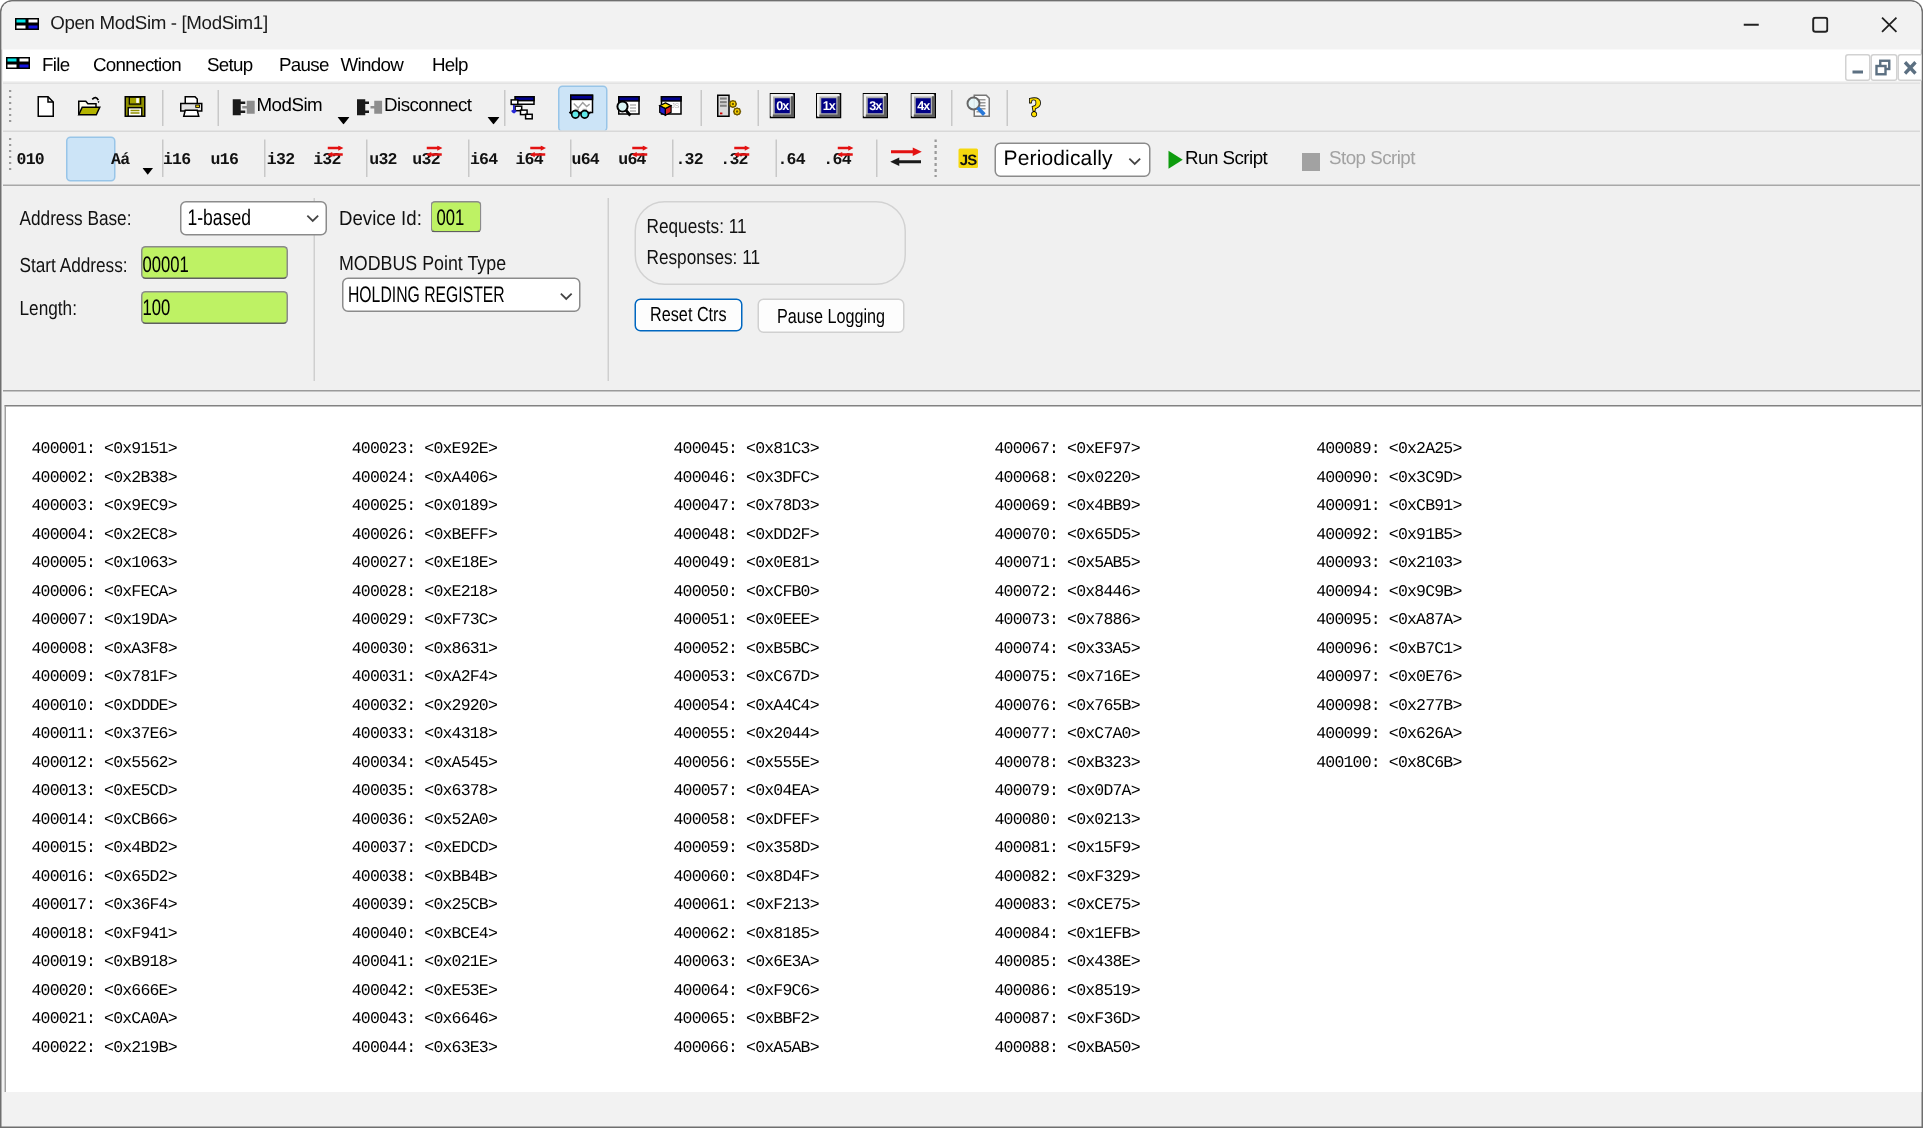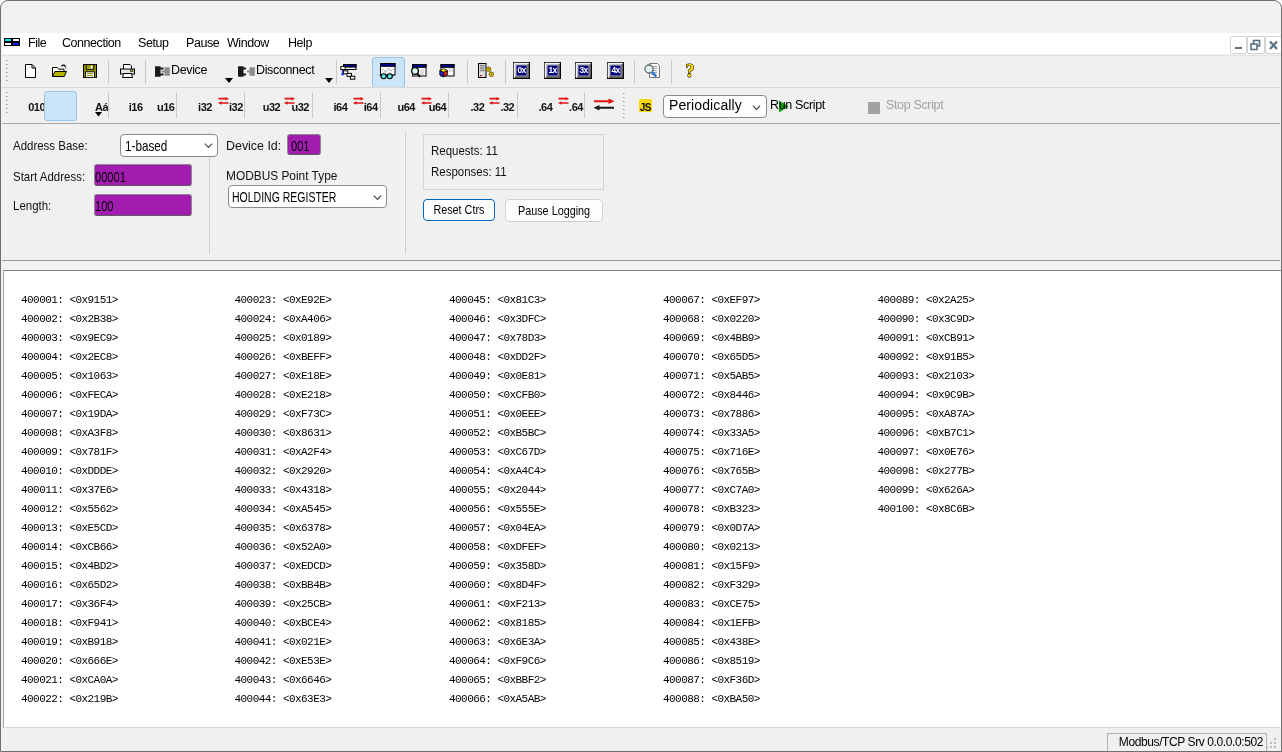--- a/index.html
+++ b/index.html
@@ -1,50 +1,74 @@
 <!DOCTYPE html>
 <html><head>
 <meta charset="utf-8">
 <style>
 html,body{margin:0;padding:0;}
 body{width:1282px;height:752px;overflow:hidden;background:#fff;font-family:"Liberation Sans",sans-serif;}
 #win{position:absolute;left:0;top:0;width:1280px;height:750px;border:1px solid #6f6f6f;border-radius:8px 8px 0 0;background:#f2f2f2;overflow:hidden;}
-.abs{position:absolute;}
+.abs{position:absolute;border-radius:20px;}
 #titlebar{position:absolute;left:0;top:0;width:100%;height:32px;background:#f2f2f2;}
 #title-text{position:absolute;left:32.5px;top:6.5px;font-size:12.5px;color:#1a1a1a;letter-spacing:-0.25px;}
 .appicon{position:absolute;width:16px;height:8px;background:#000;}
 .appicon i{position:absolute;width:6px;height:2px;}
 .capbtn{position:absolute;top:0;width:45px;height:32px;}
 .capbtn svg{position:absolute;left:17px;top:10px;}
 #menubar{position:absolute;left:1px;top:32px;width:1278px;height:21px;background:#fff;}
 .mitem{position:absolute;top:2.5px;font-size:12.5px;letter-spacing:-0.45px;color:#000;}
 .mdibtn{position:absolute;top:2.5px;width:15.5px;height:16.5px;border:1px solid #d2d2d2;border-radius:2px;background:#fff;}
 #tb1{position:absolute;left:1px;top:53.5px;width:1278px;height:32px;background:#f0f0f0;border-top:1px solid #e2e2e2;}
 #tb2{position:absolute;left:1px;top:86px;width:1278px;height:34.5px;background:#f0f0f0;border-top:1px solid #d8d8d8;}
 .grip{position:absolute;top:4px;width:3px;height:24px;background-image:repeating-linear-gradient(to bottom,#9a9a9a 0 1.5px,transparent 1.5px 4px);background-size:1.5px 100%;background-repeat:no-repeat;background-position:0 0;}
 .vsep{position:absolute;background:#c8c8c8;width:1px;}
 .ticon{position:absolute;width:16px;height:16px;}
 .tbtxt{position:absolute;font-size:12.5px;letter-spacing:-0.35px;color:#000;}
-.fmt{position:absolute;top:5.5px;height:27px;line-height:27px;text-align:right;font-size:11px;font-weight:bold;color:#111;font-family:Liberation Sans, sans-serif;letter-spacing:-0.5px;}
+.fmt{position:absolute;top:5.5px;height:27px;line-height:27px;text-align:left;font-size:11px;font-weight:bold;color:#111;font-family:Liberation Mono, monospace;letter-spacing:-0.5px;}
 #formpanel{position:absolute;left:1px;top:121.5px;width:1278px;height:136px;background:#f0f0f0;border-top:1px solid #a8a8a8;border-bottom:1px solid #9a9a9a;}
 .flabel{position:absolute;font-size:13.5px;color:#111;transform:scaleX(0.85);transform-origin:0 50%;white-space:nowrap;}
-.tbox{position:absolute;background:#a21caf;border:1px solid #8b8b8b;border-bottom:1.5px solid #5f5f5f;border-radius:3px;font-size:13.5px;color:#000;padding:0;}
+.tbox{position:absolute;background:#bef264;border:1px solid #8b8b8b;border-bottom:1.5px solid #5f5f5f;border-radius:3px;font-size:13.5px;color:#000;padding:0;}
 .tbox span,.combo span{font-size:15px;transform:scaleX(0.74);transform-origin:0 50%;white-space:nowrap;}
 .combo{position:absolute;background:#fff;border:1px solid #8b8b8b;border-radius:4px;font-size:13.5px;color:#000;}
 .chev{position:absolute;width:9px;height:9px;}
 .fbtn{position:absolute;background:#fdfdfd;border:1px solid #d0d0d0;border-radius:4px;font-size:13.5px;color:#000;text-align:center;}
 .fbtn span{display:inline-block;transform:scaleX(0.8);}
 #dataarea{position:absolute;left:2px;top:269px;width:1277px;height:457px;background:#fff;border-top:1.5px solid #828282;border-left:1px solid #a0a0a0;border-right:1px solid #e0e0e0;}
 .dcol{position:absolute;top:19.5px;margin:0;font-family:"Liberation Mono",monospace;font-size:11px;line-height:19px;color:#000;letter-spacing:-0.55px;}
 #statusbar{position:absolute;left:1px;top:726px;width:1278px;height:24px;background:#f0f0f0;border-top:1px solid #d5d5d5;}
 #statpanel{position:absolute;left:1105px;top:4.5px;width:155px;height:17px;background:#f0f0f0;border:1px solid #b2b2b2;font-size:12px;letter-spacing:-0.4px;color:#000;text-align:right;line-height:16px;padding-right:3px;}
 </style>
 </head>
 <body>
 <div id="win">
+  <div id="titlebar">
+    <div class="appicon" style="left:9px;top:10.5px;">
+        <i style="left:1px;top:1px;background:#00e5e5"></i>
+        <i style="left:9px;top:1px;background:#fff"></i>
+        <i style="left:1px;top:5px;background:#fff"></i>
+        <i style="left:9px;top:5px;background:#1414e0"></i>
+      </div>
+    <div id="title-text">Open ModSim - [ModSim1]</div>
+    <div class="capbtn" style="left:1144px;">
+        <svg width="11" height="11" viewBox="0 0 11 11">
+          <line x1="0.5" y1="5.5" x2="10.5" y2="5.5" stroke="#222" stroke-width="1.2"></line>
+        </svg>
+      </div>
+    <div class="capbtn" style="left:1190px;">
+        <svg width="11" height="11" viewBox="0 0 11 11">
+          <rect x="0.8" y="0.8" width="9.4" height="9.4" rx="1.5" fill="none" stroke="#222" stroke-width="1.3"></rect>
+        </svg>
+      </div>
+    <div class="capbtn" style="left:1236px;">
+        <svg width="11" height="11" viewBox="0 0 11 11">
+          <path d="M0.7 0.7 L10.3 10.3 M10.3 0.7 L0.7 10.3" stroke="#222" stroke-width="1.2"></path>
+        </svg>
+      </div>
+  </div>
   <div id="menubar">
     <div class="appicon" style="left:1.5px;top:5px;">
         <i style="left:1px;top:1px;background:#00e5e5"></i>
         <i style="left:9px;top:1px;background:#fff"></i>
         <i style="left:1px;top:5px;background:#fff"></i>
         <i style="left:9px;top:5px;background:#1414e0"></i>
       </div>
     <div class="mitem" style="left:26px;">File</div>
     <div class="mitem" style="left:60px;">Connection</div>
     <div class="mitem" style="left:136px;">Setup</div>
@@ -87,21 +111,21 @@
         <path d="M4.5 6 V1.5 H11 l1.5 1.5 V6" fill="#fff" stroke="#000"></path>
         <rect x="1.5" y="6" width="14" height="5" fill="#e3e3e3" stroke="#000"></rect>
         <path d="M3.5 14.5 L4.5 10.5 h8 l1 4 z" fill="#fff" stroke="#000"></path>
         <rect x="11.5" y="7" width="2.5" height="1.6" fill="#ffe000" stroke="#000" stroke-width="0.6"></rect>
       </svg>
     <div class="vsep" style="left:143px;top:4px;height:24px;"></div>
     <svg class="ticon" style="left:153px;top:9px;width:15px;height:13px" viewBox="0 0 15 13">
         <path d="M0 1.2 h5.5 v10.6 h-5.5 z M5.5 2.6 h3 v1.8 h-3 z M5.5 8.6 h3 v1.8 h-3 z" fill="#1a1a1a"></path>
         <path d="M9.5 2.2 h5.3 v8.6 h-5.3 z M6.5 5.6 h3 v1.8 h-3 z" fill="#8d8d8d"></path>
       </svg>
-    <div class="tbtxt" style="left:169px;top:7.5px;">Device</div>
+    <div class="tbtxt" style="left:169px;top:7.5px;">ModSim</div>
     <svg class="ticon" style="left:222.5px;top:22px;width:8px;height:5px" viewBox="0 0 8 5">
         <path d="M0 0 h8 l-4 5 z" fill="#000"></path>
       </svg>
     <svg class="ticon" style="left:236px;top:9px;width:17px;height:13px" viewBox="0 0 17 13">
         <path d="M0 1.2 h5.5 v10.6 h-5.5 z M5.5 2.6 h2.5 v1.8 h-2.5 z M5.5 8.6 h2.5 v1.8 h-2.5 z" fill="#1a1a1a"></path>
         <path d="M11.5 2.2 h5.3 v8.6 h-5.3 z M9 5.6 h2.5 v1.8 h-2.5 z" fill="#8d8d8d"></path>
       </svg>
     <div class="tbtxt" style="left:254px;top:7.5px;">Disconnect</div>
     <svg class="ticon" style="left:323px;top:22px;width:8px;height:5px" viewBox="0 0 8 5">
         <path d="M0 0 h8 l-4 5 z" fill="#000"></path>
@@ -277,21 +301,21 @@
       </div>
     <div class="combo" style="left:660.5px;top:6.5px;width:102px;height:21.5px;">
         <span style="position:absolute;left:5.5px;top:1.5px;transform:none;font-size:14px;letter-spacing:0.1px;">Periodically</span>
         <svg class="chev" style="right:5px;top:7px;" viewBox="0 0 10 10">
           <path d="M1 3 L5 7 L9 3" fill="none" stroke="#444" stroke-width="1.3"></path>
         </svg>
       </div>
     <svg class="ticon" style="left:776px;top:11.5px;width:11px;height:13px" viewBox="0 0 11 13">
         <path d="M1 0.5 L10.5 6.5 L1 12.5 Z" fill="#0e9c0e"></path>
       </svg>
-    <div class="tbtxt" style="left:768px;top:10px;">Run Script</div>
+    <div class="tbtxt" style="left:788px;top:10px;">Run Script</div>
     <div style="position:absolute;left:866px;top:14px;width:11.5px;height:11.5px;background:#a2a2a2;"></div>
     <div class="tbtxt" style="left:884px;top:10px;color:#a2a2a2;">Stop Script</div>
   </div>
   <div id="formpanel">
     <div class="vsep" style="left:207px;top:8px;height:122px;background:#cfcfcf;"></div>
     <div class="vsep" style="left:402.5px;top:8px;height:122px;background:#cfcfcf;"></div>
     <div class="flabel" style="left:10.5px;top:14.5px;">Address Base:</div>
     <div class="combo" style="left:91.5px;top:10px;width:96.5px;height:21px;margin-left:26px;">
       <span style="position:absolute;left:4px;top:2px;transform:scaleX(0.78);">1-based</span>
       <svg class="chev" style="right:4.5px;top:6.5px;" viewBox="0 0 10 10">
@@ -419,26 +443,13 @@
 400092: &lt;0x91B5&gt;
 400093: &lt;0x2103&gt;
 400094: &lt;0x9C9B&gt;
 400095: &lt;0xA87A&gt;
 400096: &lt;0xB7C1&gt;
 400097: &lt;0x0E76&gt;
 400098: &lt;0x277B&gt;
 400099: &lt;0x626A&gt;
 400100: &lt;0x8C6B&gt;</pre>
   </div>
-  <div id="statusbar">
-    <div id="statpanel">Modbus/TCP Srv 0.0.0.0:502</div>
-    <svg style="position:absolute;right:2px;bottom:2px;" width="13" height="13" viewBox="0 0 13 13">
-        <g fill="#b9b9b9">
-          <rect x="9" y="9" width="2" height="2"></rect>
-          <rect x="9" y="5" width="2" height="2"></rect>
-          <rect x="5" y="9" width="2" height="2"></rect>
-          <rect x="9" y="1" width="2" height="2"></rect>
-          <rect x="5" y="5" width="2" height="2"></rect>
-          <rect x="1" y="9" width="2" height="2"></rect>
-        </g>
-      </svg>
-  </div>
 </div>
 
 </body></html>

